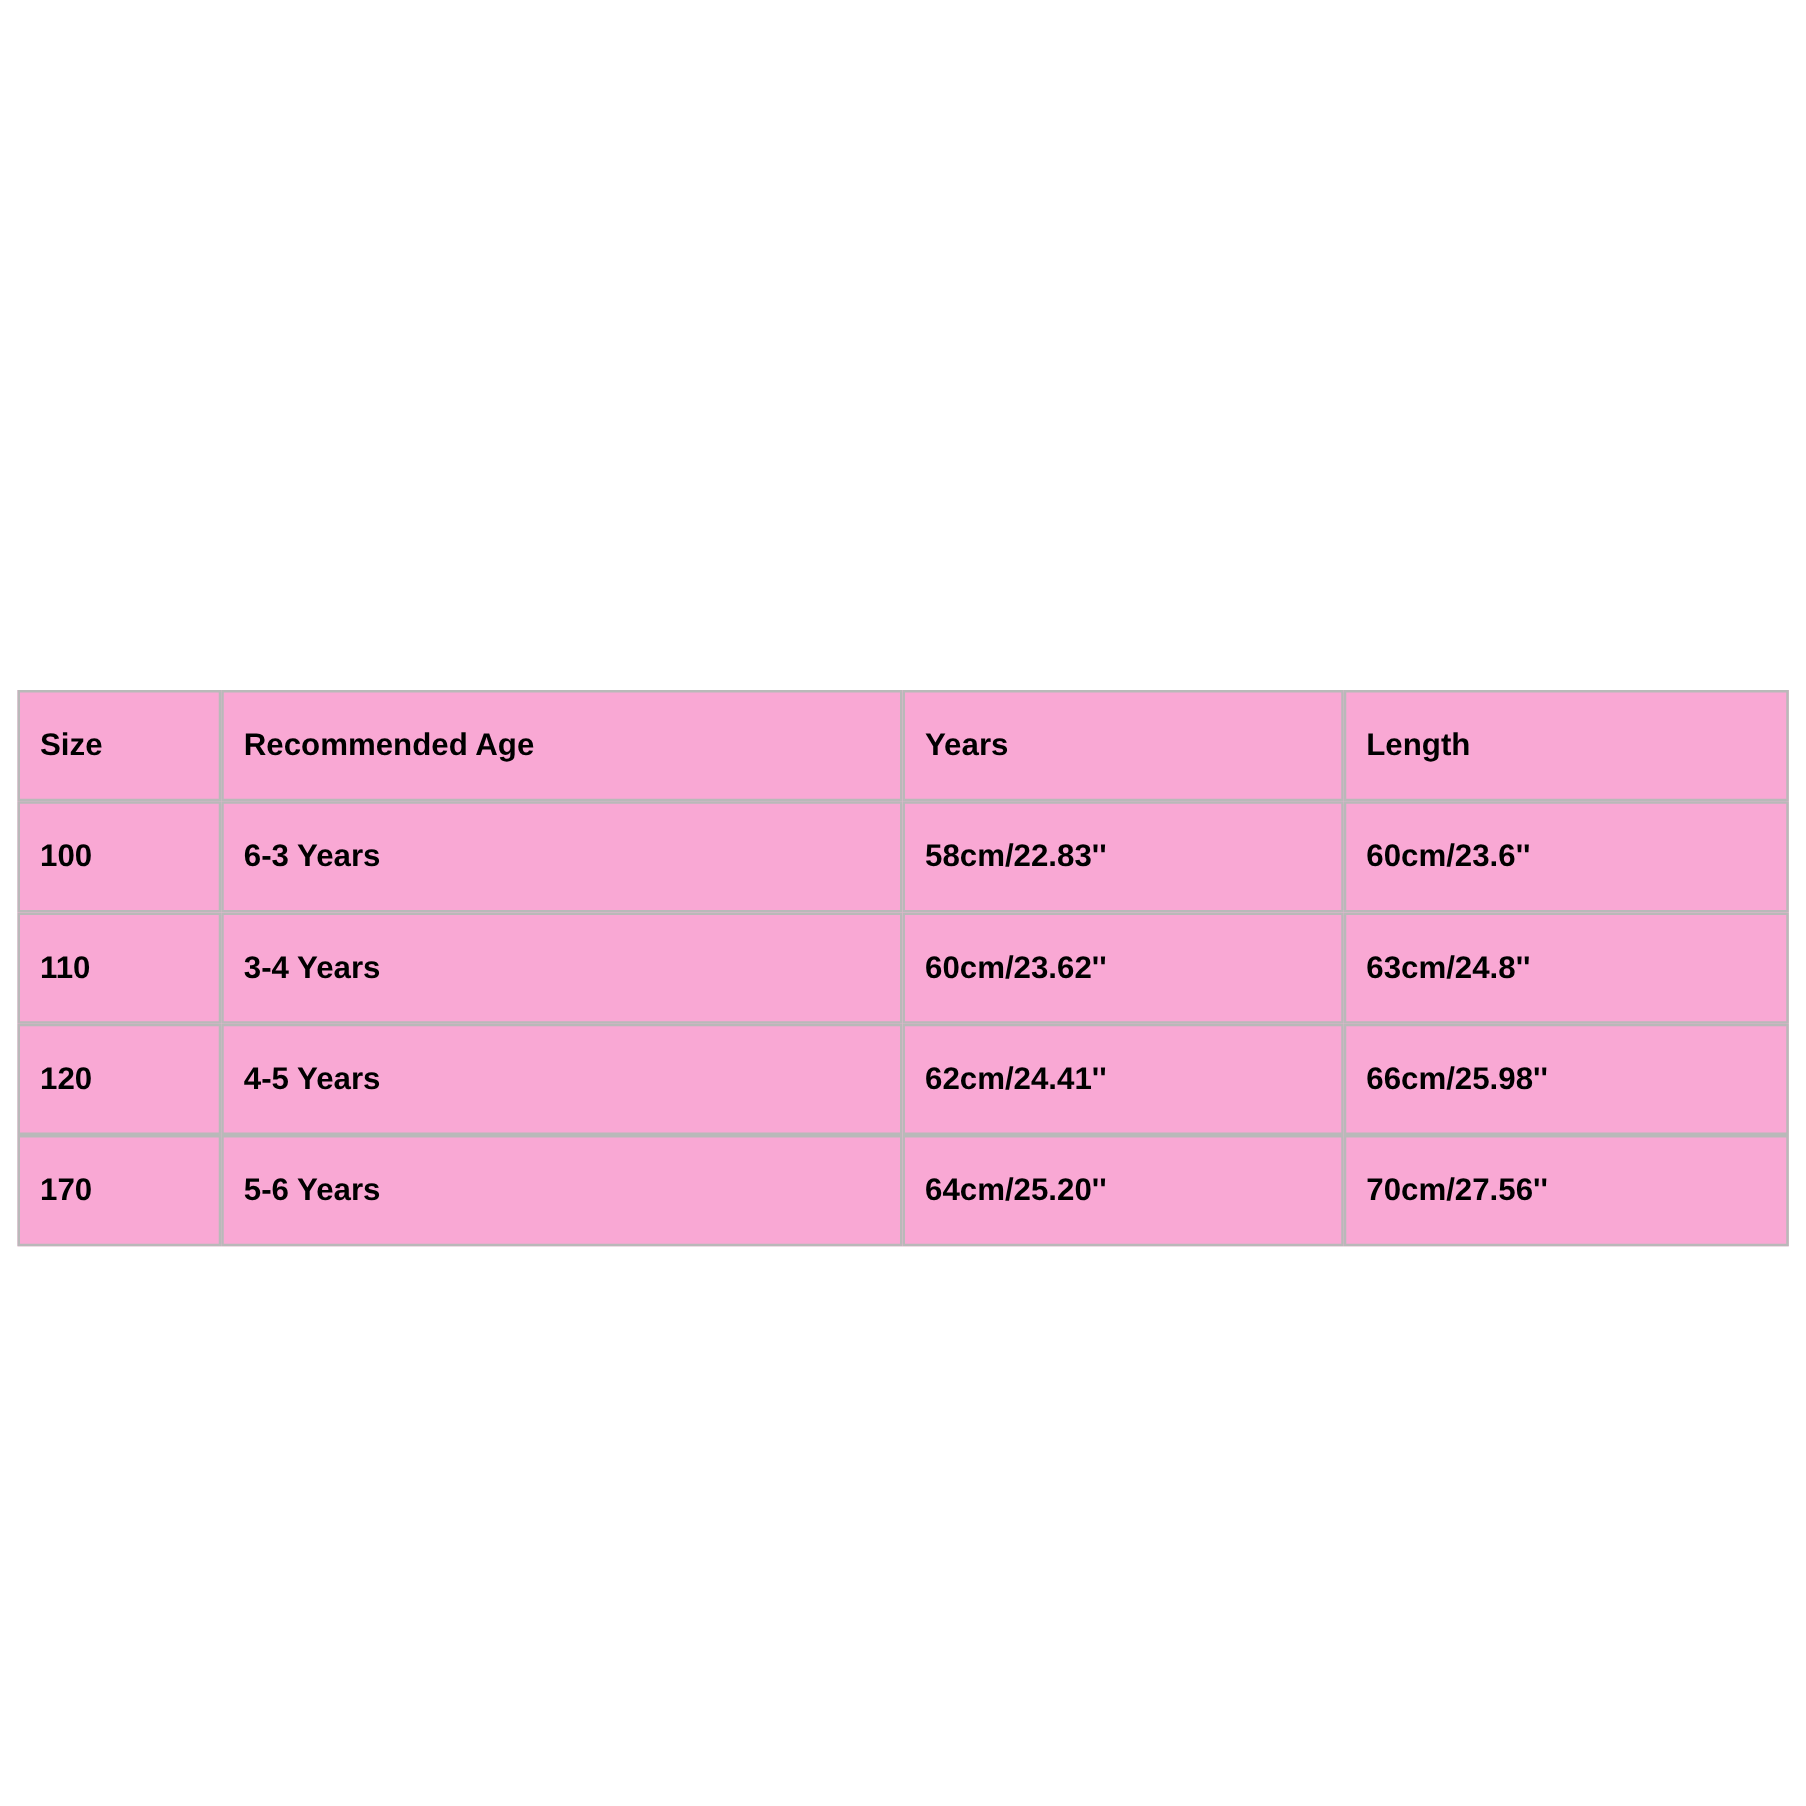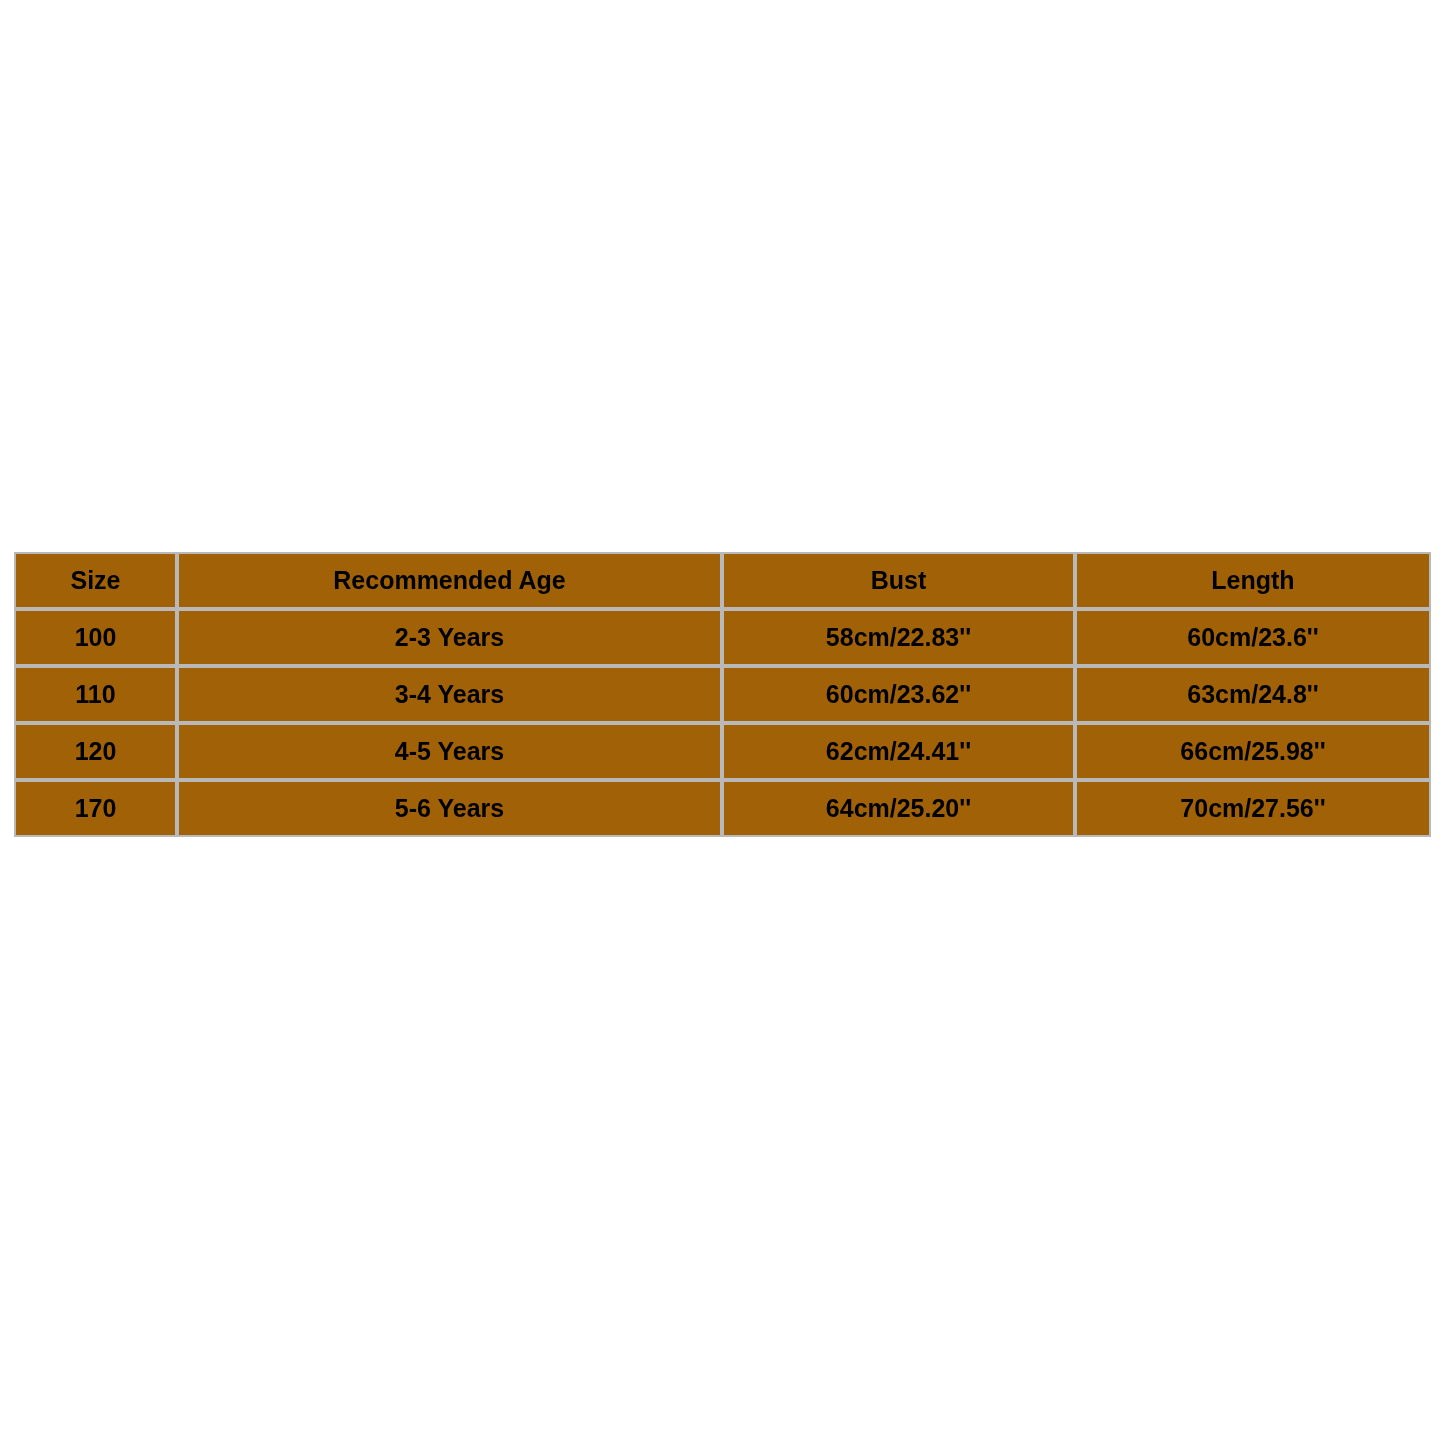--- a/index.html
+++ b/index.html
@@ -21,28 +21,27 @@
     width: 1417px;
   }
   table.size-chart {
     border-collapse: separate;
     border-spacing: 0;
     width: 100%;
     table-layout: fixed;
   }
   table.size-chart td {
     border: 2px solid #b9b9b9;
-    background: #a16207;
-    text-align: center;
+    background: #f9a8d4;
     vertical-align: middle;
     font-weight: bold;
     color: #000000;
     font-size: 25px;
     height: 53px;
-    padding: 0;
+    padding: 16px;
   }
   table.size-chart tr.header-row td {
     font-size: 25px;
     height: 53px;
   }
   
   col.c-size   { width: 163px; }
   col.c-age    { width: 545px; }
   col.c-bust   { width: 353px; }
   col.c-length { width: 356px; }
@@ -70,32 +69,32 @@
     </colgroup>
     <tbody>
       <tr class="header-row">
         <td>
             <span class="cell-inner">Size</span>
           </td>
         <td>
             <span class="cell-inner">Recommended Age</span>
           </td>
         <td>
-            <span class="cell-inner">Bust</span>
+            <span class="cell-inner">Years</span>
           </td>
         <td>
             <span class="cell-inner">Length</span>
           </td>
       </tr>
       <tr>
         <td>
             <span class="cell-inner">100</span>
           </td>
         <td>
-            <span class="cell-inner">2-3 Years</span>
+            <span class="cell-inner">6-3 Years</span>
           </td>
         <td>
             <span class="cell-inner">58cm/22.83''</span>
           </td>
         <td>
             <span class="cell-inner">60cm/23.6''</span>
           </td>
       </tr>
       <tr>
         <td>

